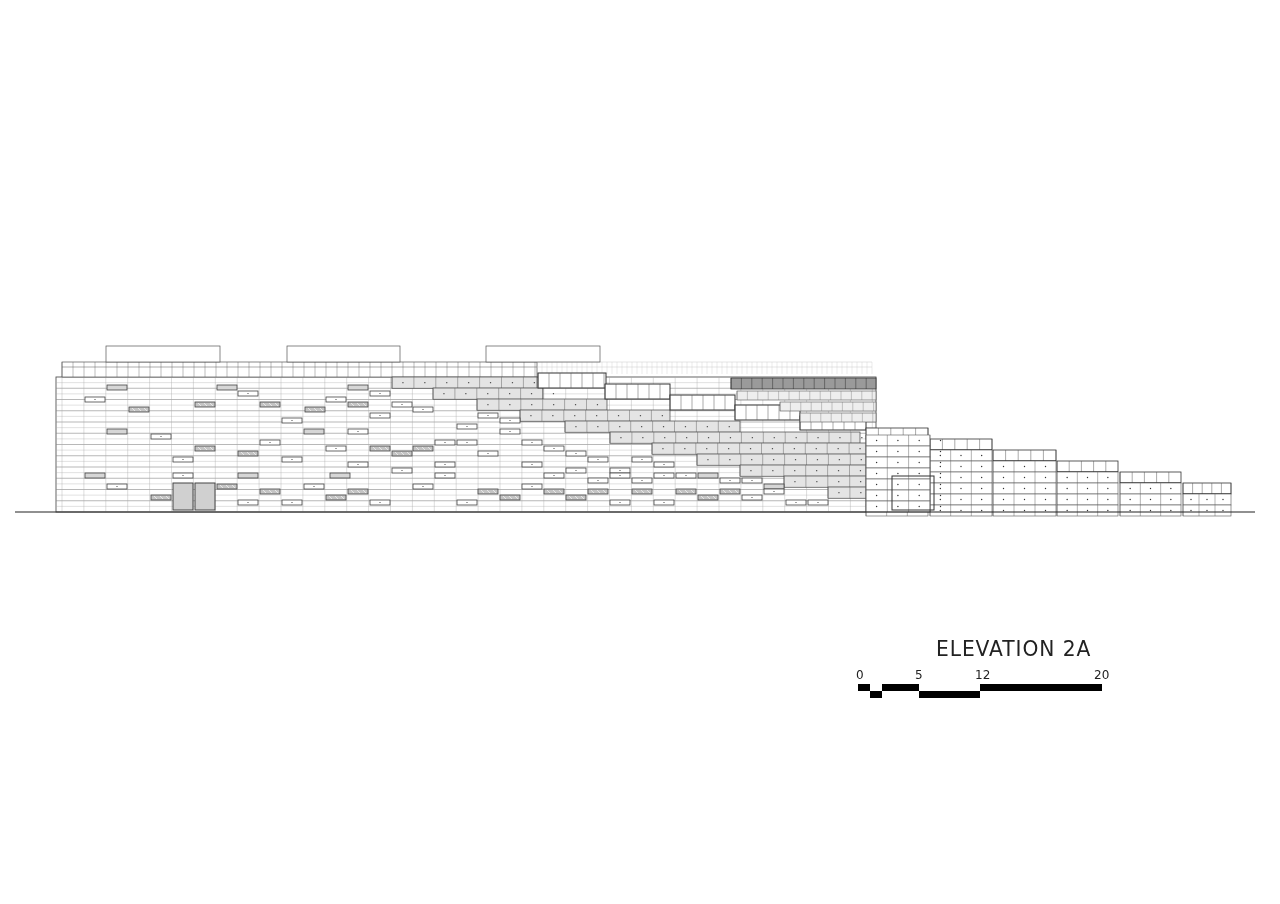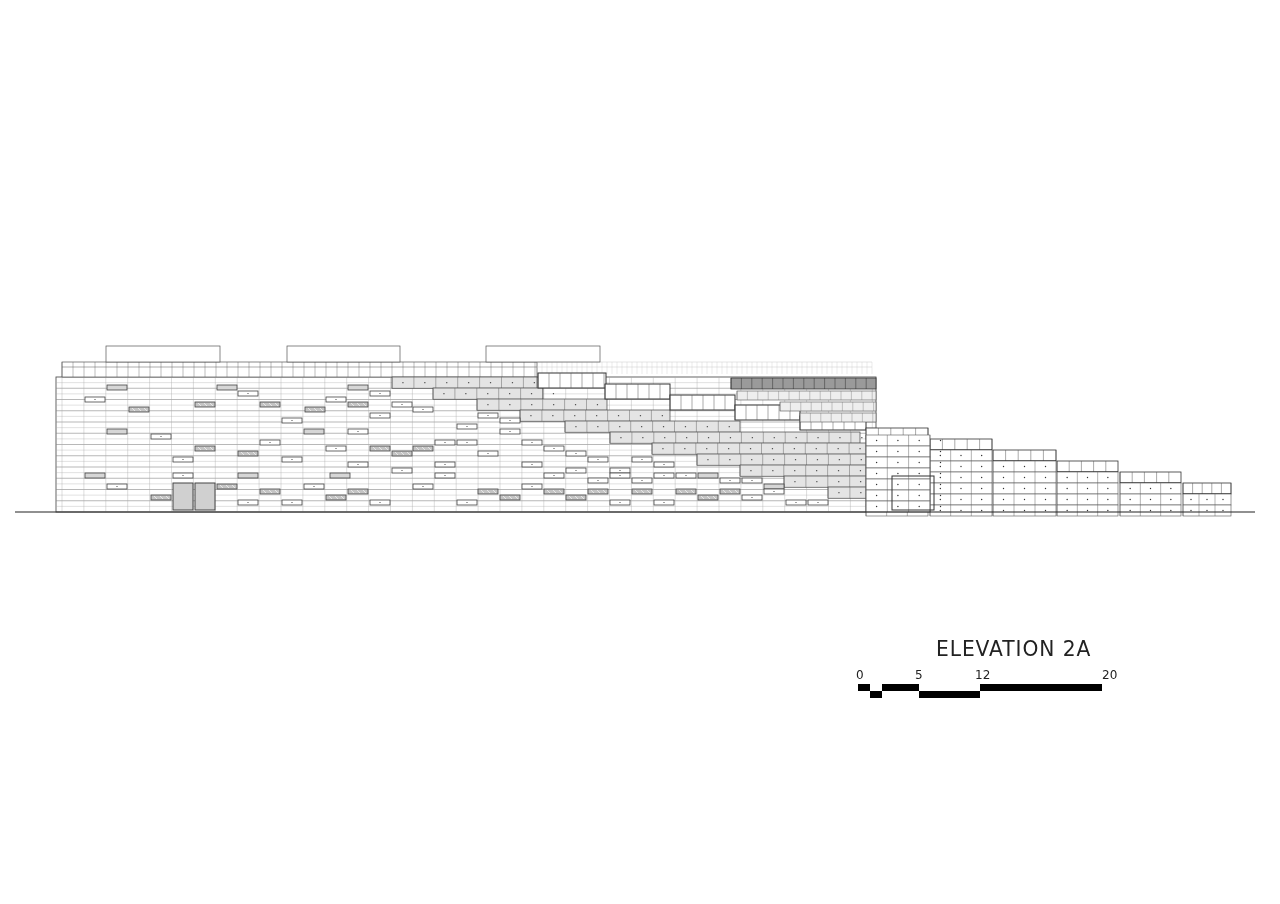--- a/index.html
+++ b/index.html
@@ -997,14 +997,14 @@
       <rect x="919" y="691" width="61" height="7" fill="#000"></rect>
       <rect x="980" y="684" width="122" height="7" fill="#000"></rect>
     </g>
   </svg>
 
 <div class="title">ELEVATION 2A</div>
 <div id="scale-labels">
     <div class="scale-label" style="left: 856px;">0</div>
     <div class="scale-label" style="left: 915px;">5</div>
     <div class="scale-label" style="left: 975px;">12</div>
-    <div class="scale-label" style="left: 1094px; margin-left: 8px;">20</div>
+    <div class="scale-label" style="left: 1094px;">20</div>
   </div>
 
 </body></html>

